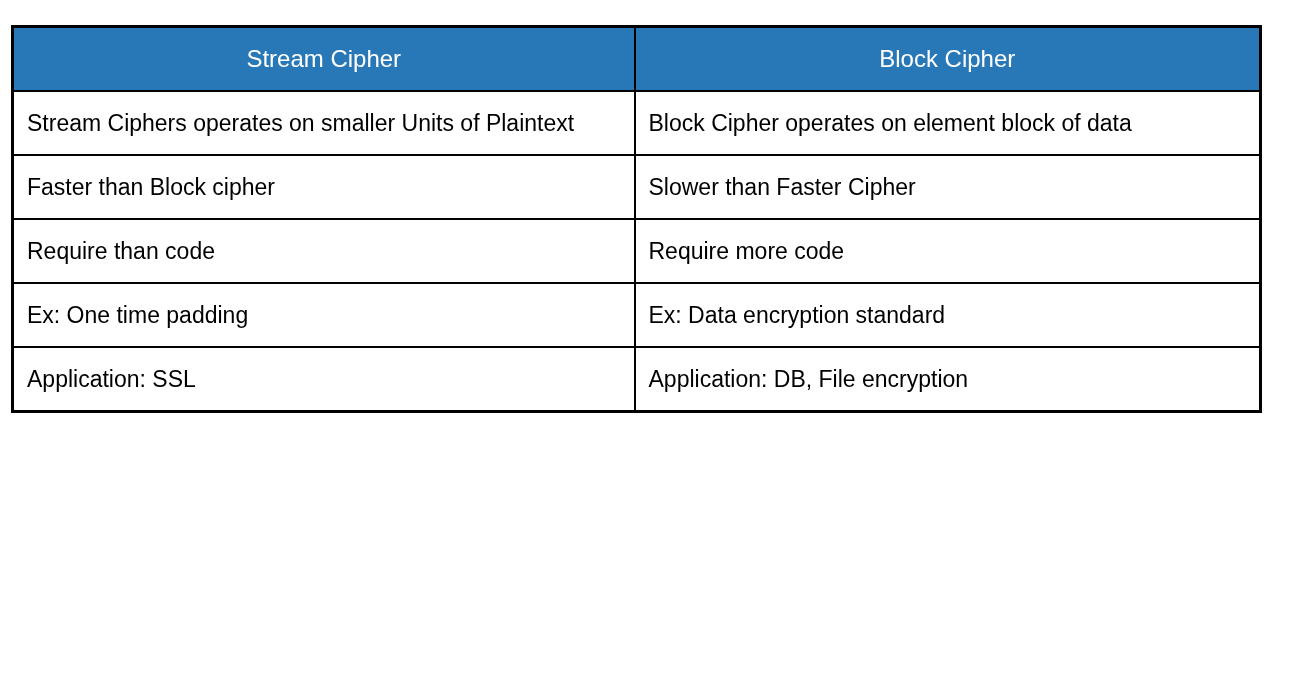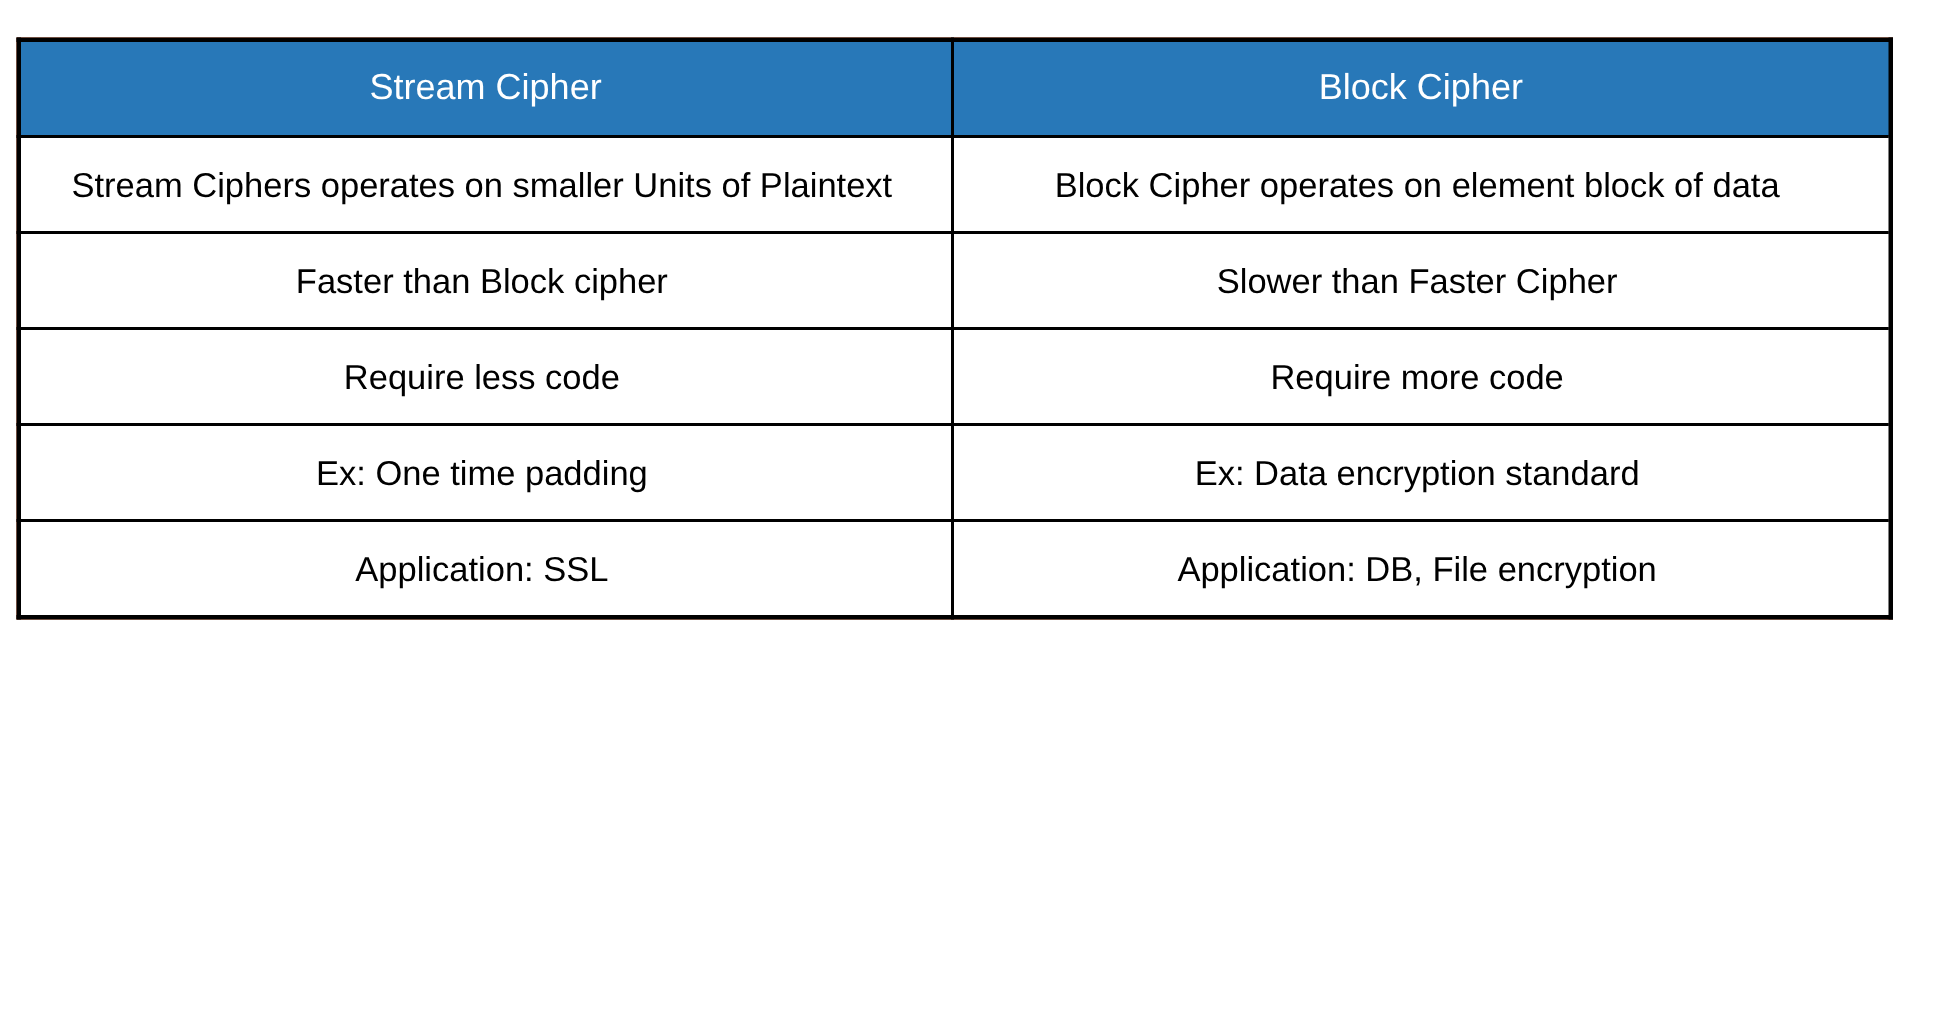--- a/index.html
+++ b/index.html
@@ -18,42 +18,42 @@
     overflow: hidden;
   }
   table.cipher-table {
     position: absolute;
     left: 11px;
     top: 25px;
     width: 1248px;
     border-collapse: collapse;
     table-layout: fixed;
     border: 3px solid #000000;
-    background: #c2410c;
+    background: #f0abfc;
   }
   table.cipher-table col.col-stream { width: 622px; }
   table.cipher-table col.col-block  { width: 626px; }
   table.cipher-table th {
     background: #2878B8;
     color: #ffffff;
     font-size: 24px;
     font-weight: 400;
     text-align: center;
     vertical-align: middle;
     height: 62px;
     border: 2px solid #000000;
     padding: 0;
   }
   table.cipher-table td {
     border: 2px solid #000000;
     color: #000000;
     font-size: 23px;
     line-height: 36px;
     vertical-align: top;
-    text-align: center;
+    text-align: left;
     padding: 13px 18px 13px 13px;
     background: #ffffff;
     word-wrap: break-word;
   }
 </style>
 </head>
 <body>
 
 <div class="page">
   <table class="cipher-table">
@@ -70,21 +70,21 @@
     <tbody>
       <tr>
         <td>Stream Ciphers operates on smaller Units of Plaintext</td>
         <td>Block Cipher operates on element block of data</td>
       </tr>
       <tr>
         <td>Faster than Block cipher</td>
         <td>Slower than Faster Cipher</td>
       </tr>
       <tr>
-        <td>Require less code</td>
+        <td>Require than code</td>
         <td>Require more code</td>
       </tr>
       <tr>
         <td>Ex: One time padding</td>
         <td>Ex: Data encryption standard</td>
       </tr>
       <tr>
         <td>Application: SSL</td>
         <td>Application: DB, File encryption</td>
       </tr>

